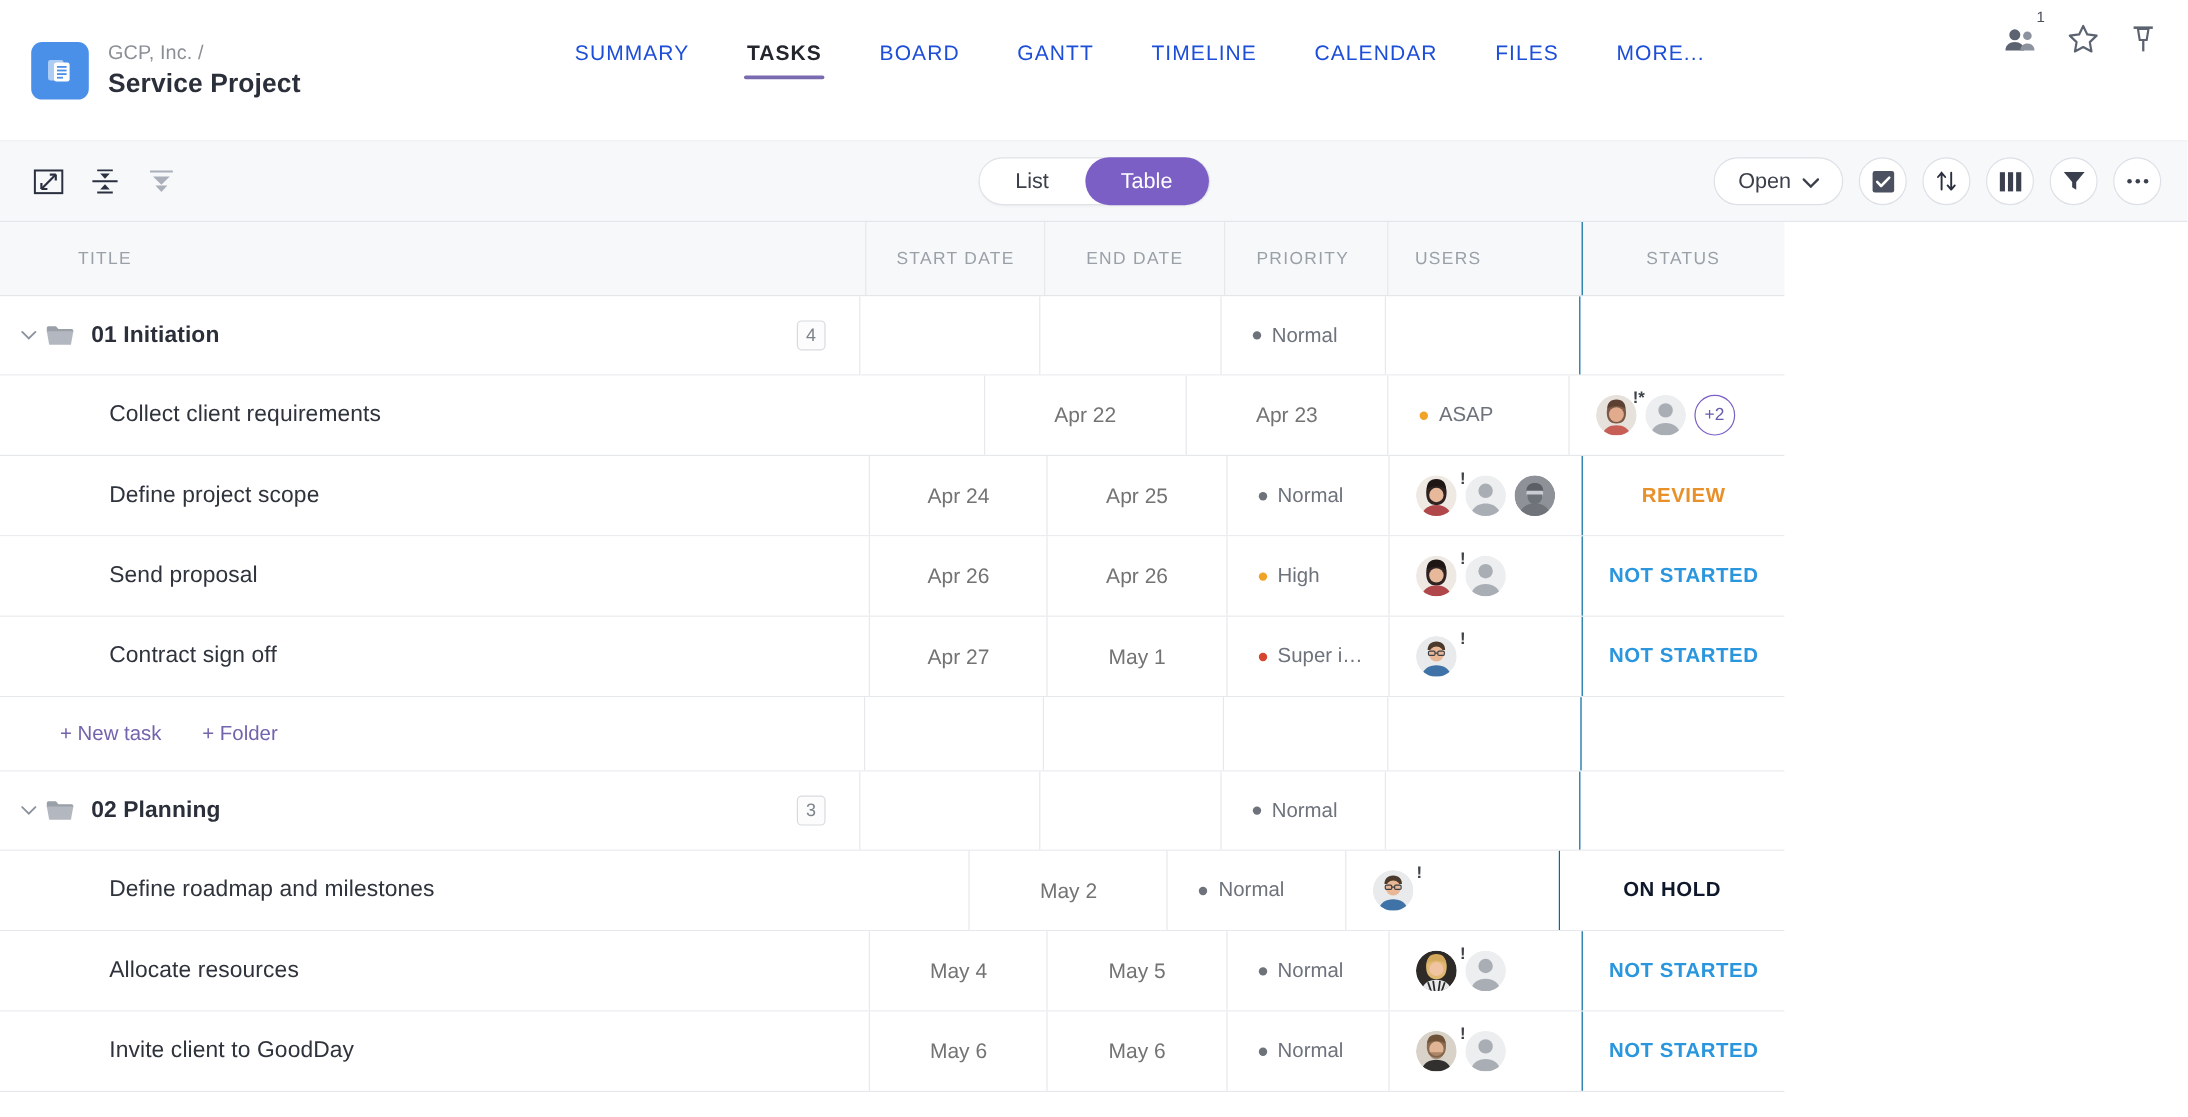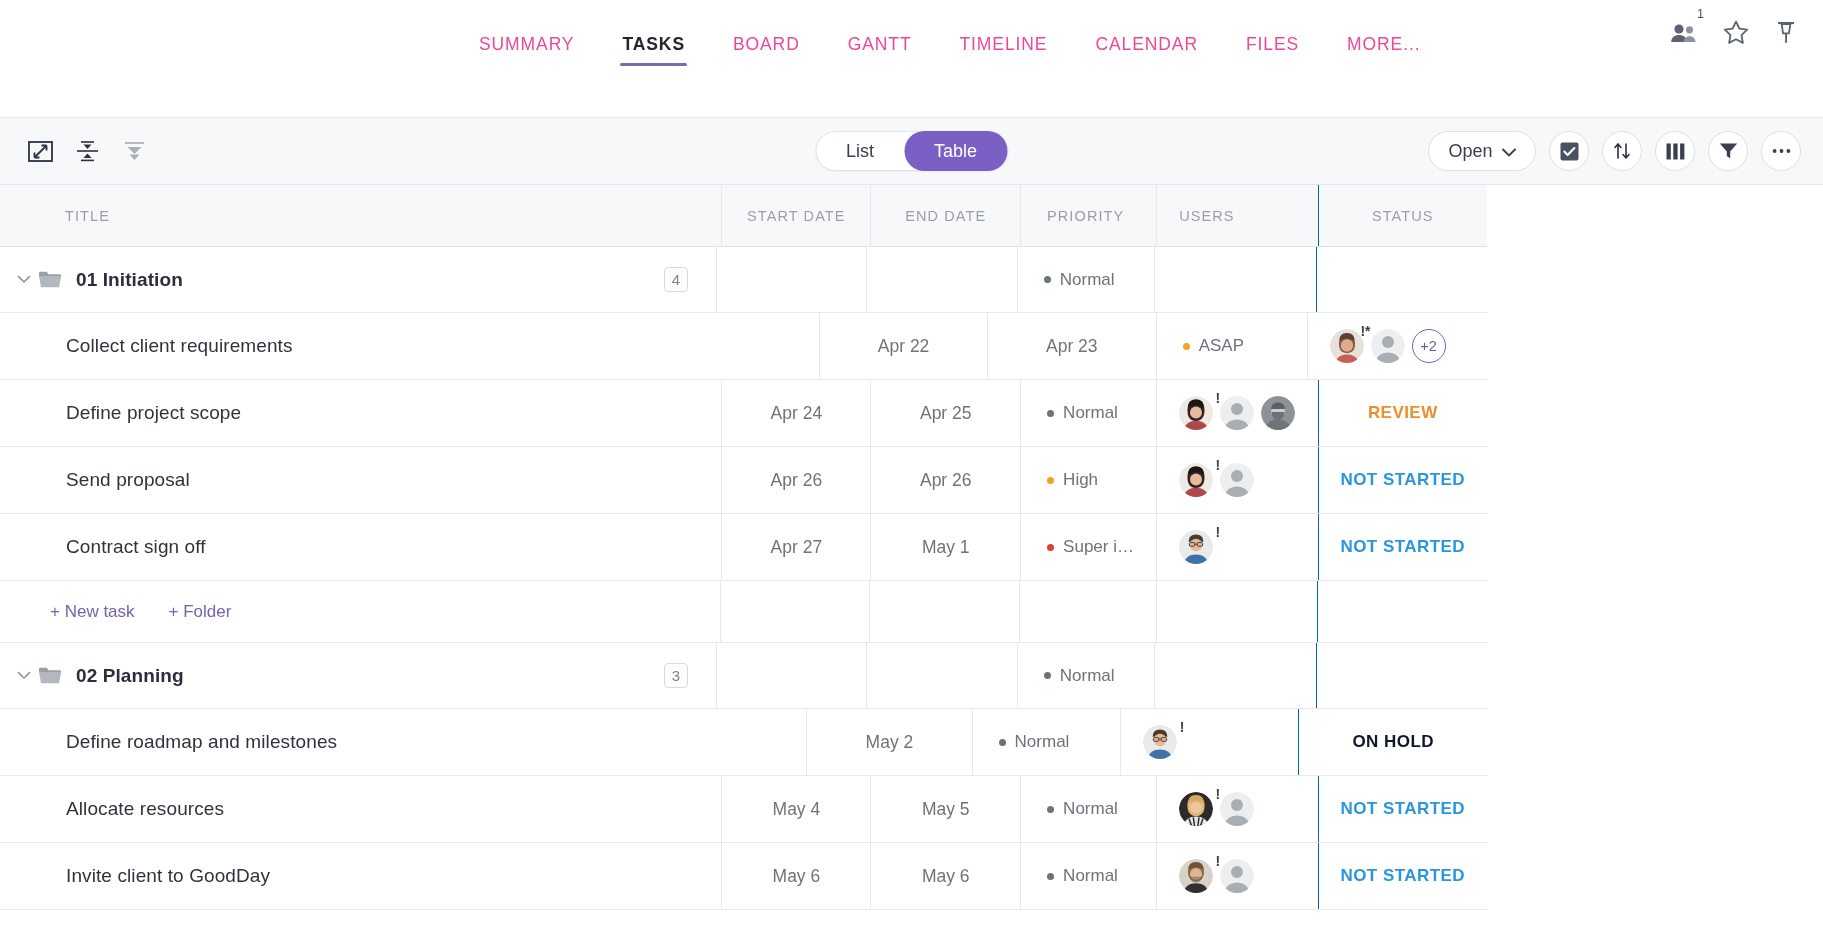--- a/index.html
+++ b/index.html
@@ -47,21 +47,21 @@
   .navtabs {
     position: absolute;
     left: 455px;
     top: 34px;
     display: flex;
     align-items: flex-start;
     gap: 0;
   }
   .navtab {
     font-size: 17.5px;
-    color: #ec4899;
+    color: #1d4ed8;
     letter-spacing: .9px;
     padding: 0 24px 11px 24px;
     cursor: pointer;
     position: relative;
     white-space: nowrap;
   }
   .navtab.active {
     color: #24262e;
     font-weight: bold;
   }
@@ -219,21 +219,21 @@
     display: flex; align-items: center; justify-content: center;
     font-size: 15px;
     color: #7d838b;
     padding: 0 6px;
     margin-right: 16px;
     background: #fcfcfd;
   }
 
   
   .taskrow { height: 67px; background: #ffffff; }
-  .taskrow .c-title { padding-left: 66px; }
+  .taskrow .c-title { padding-left: 91px; }
   .task-name { font-size: 19px; color: #2f333c; letter-spacing: .1px; }
 
   
   .addrow { height: 62px; background: #ffffff; }
   .addrow .c-title { padding-left: 50px; gap: 34px; }
   .add-link {
     font-size: 17px;
     color: #7364ad;
     cursor: pointer;
     white-space: nowrap;
@@ -282,20 +282,36 @@
     font-size: 17px;
     font-weight: bold;
     letter-spacing: .45px;
   }
 </style>
 </head>
 <body>
 
 <div class="topbar">
 
+  <div class="brand">
+    <div class="brand-logo">
+      <svg width="26" height="26" viewBox="0 0 26 26" aria-hidden="true">
+        <rect x="3" y="4" width="13" height="17" rx="2" fill="#ffffff" opacity="0.55"></rect>
+        <rect x="8" y="6" width="13" height="16" rx="2" fill="#ffffff"></rect>
+        <rect x="10.5" y="9" width="8" height="1.5" fill="#4a90e8"></rect>
+        <rect x="10.5" y="12" width="8" height="1.5" fill="#4a90e8"></rect>
+        <rect x="10.5" y="15" width="8" height="1.5" fill="#4a90e8"></rect>
+        <rect x="10.5" y="18" width="5" height="1.5" fill="#4a90e8"></rect>
+      </svg>
+    </div>
+    <div class="brand-text">
+      <div class="brand-crumb">GCP, Inc.  /</div>
+      <div class="brand-title">Service Project</div>
+    </div>
+  </div>
 
   <div class="navtabs">
     <div class="navtab">SUMMARY</div>
     <div class="navtab active">TASKS</div>
     <div class="navtab">BOARD</div>
     <div class="navtab">GANTT</div>
     <div class="navtab">TIMELINE</div>
     <div class="navtab">CALENDAR</div>
     <div class="navtab">FILES</div>
     <div class="navtab">MORE...</div>

